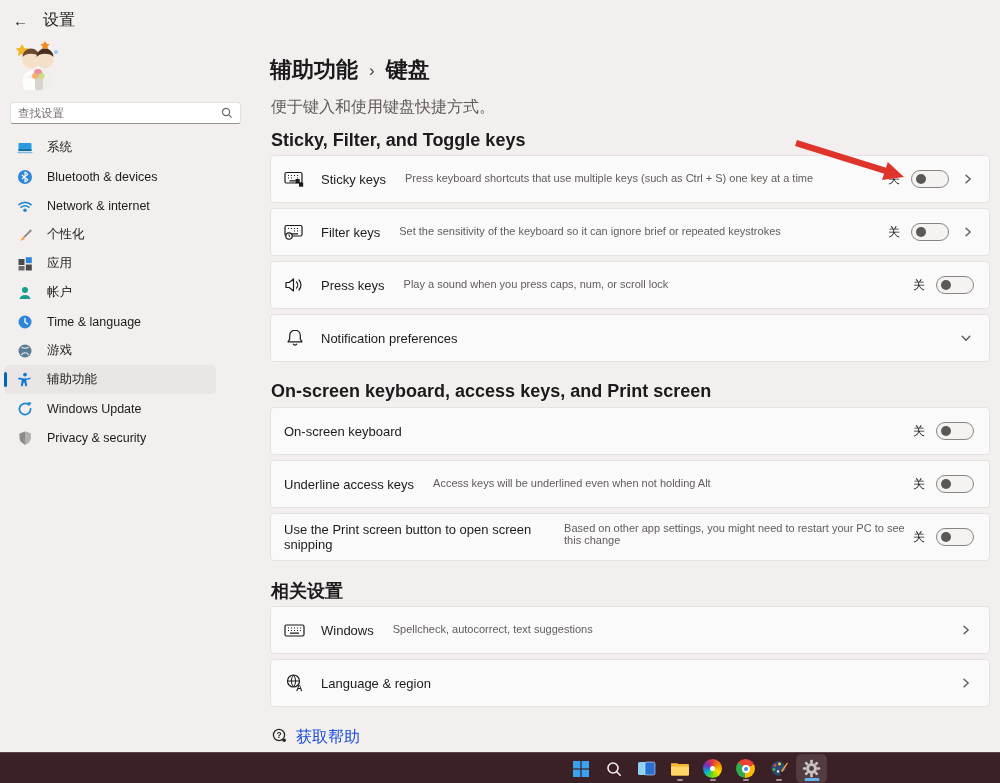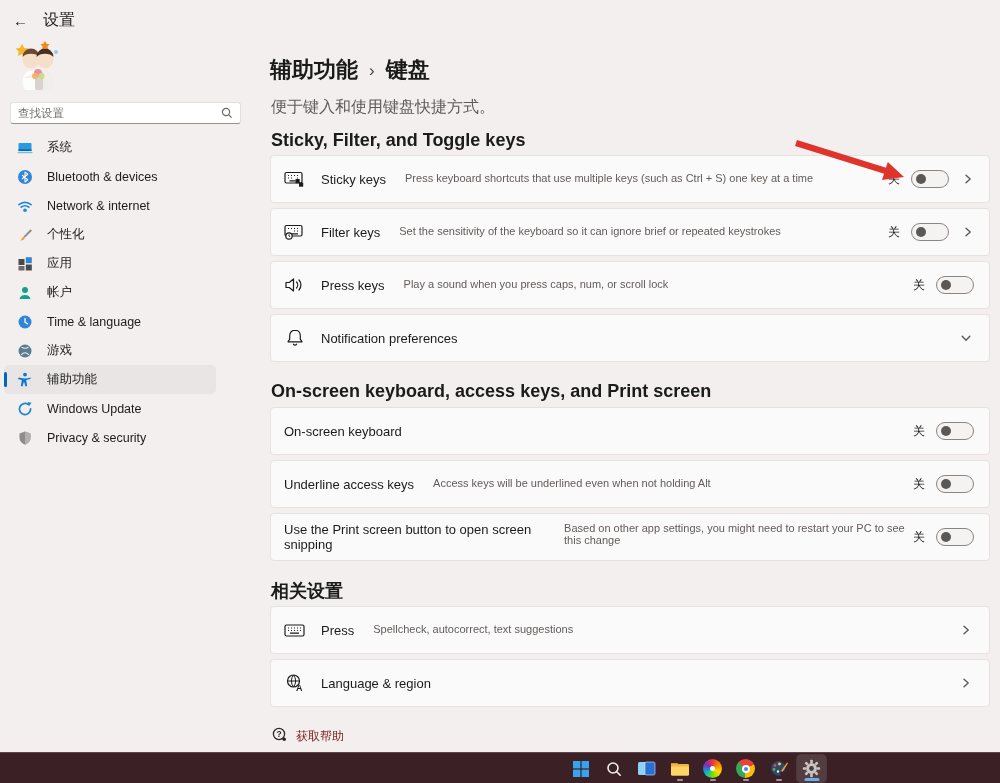--- a/index.html
+++ b/index.html
@@ -41,21 +41,21 @@
 .ricon{width:22px;margin-right:15px;display:flex;flex-shrink:0}
 .rtext{flex:1;display:flex;flex-direction:row;gap:19px;min-width:0}
 .rtitle{font-size:13px;color:#1b1b1b}
 .rdesc{font-size:11px;color:#605c5a}
 .rstate{font-size:12px;margin-right:11px}
 .toggle{width:38px;height:18px;border:1px solid #8a8583;border-radius:10px;background:#f5f3f2;position:relative;flex-shrink:0}
 .knob{position:absolute;left:4px;top:3px;width:10px;height:10px;border-radius:50%;background:#5c5855}
 .chev{margin-left:13px;display:flex;flex-shrink:0}
 .chev.auto{margin-left:auto;margin-right:2px}
 .gethelp{position:absolute;top:727px;left:2px;display:flex;align-items:center;gap:9px}
-.gethelp a{color:#7f1d1d;font-size:12px;text-decoration:none;cursor:pointer}
+.gethelp a{color:#1d4ed8;font-size:16px;text-decoration:none;cursor:pointer}
 
 
 .redarrow{position:absolute;left:786px;top:137px;z-index:9;pointer-events:none}
 
 
 .taskbar{position:absolute;left:0;bottom:0;width:1000px;height:31px;background:#3b2125;border-top:1px solid rgba(255,255,255,.16)}
 .tbicons{position:absolute;left:566px;top:2px;display:flex;gap:4px}
 .tbslot{width:29px;height:27px;display:flex;align-items:center;justify-content:center;position:relative;border-radius:4px;cursor:pointer}
 .tbslot.active{background:rgba(255,255,255,.13);outline:1px solid rgba(255,255,255,.10)}
 .dash{position:absolute;bottom:1px;left:50%;transform:translateX(-50%);width:6px;height:2.5px;border-radius:2px;background:#a29194}
@@ -334,21 +334,21 @@
   <h2 class="sech" id="sech2">相关设置</h2>
   <div class="group" id="g2">
     <div class="row">
       <span class="ricon">
           <svg width="22" height="18" viewBox="0 0 22 18">
             <rect x="1" y="4" width="19" height="11" rx="1.5" fill="none" stroke="#1b1b1b" stroke-width="1.2"></rect>
             <path d="M4 7 h1 M7 7 h1 M10 7 h1 M13 7 h1 M16 7 h1 M4 9.5 h1 M7 9.5 h1 M10 9.5 h1 M13 9.5 h1 M16 9.5 h1 M6 12.2 h9" stroke="#1b1b1b" stroke-width="1.2"></path>
           </svg>
         </span>
       <div class="rtext">
-        <div class="rtitle">Press</div>
+        <div class="rtitle">Windows</div>
         <div class="rdesc">Spellcheck, autocorrect, text suggestions</div>
       </div>
       <span class="chev auto">
           <svg width="12" height="12" viewBox="0 0 12 12">
             <path d="M4 2.2 l4.2 3.8 -4.2 3.8" stroke="#5a5a5a" stroke-width="1.4" fill="none" stroke-linecap="round" stroke-linejoin="round"></path>
           </svg>
         </span>
     </div>
     <div class="row">
       <span class="ricon">

